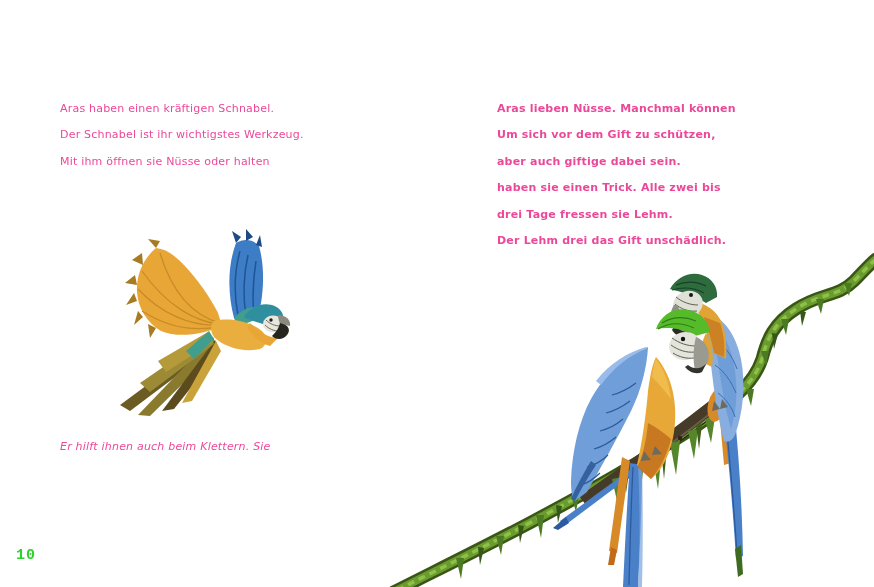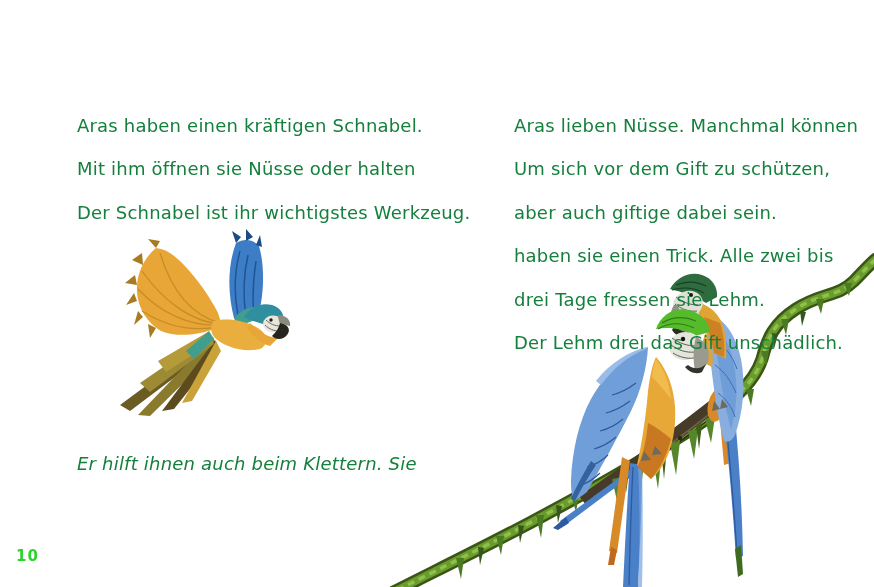--- a/index.html
+++ b/index.html
@@ -1,44 +1,45 @@
 <!DOCTYPE html>
 <html><head>
 <meta charset="utf-8">
 <style>
   html,body{margin:0;padding:0;}
   body{
     width:874px;height:587px;position:relative;background:#ffffff;overflow:hidden;
     font-family:"DejaVu Sans","Liberation Sans",sans-serif;
   }
   .textblock p{
-    margin:17px;font-size:18px;line-height:26.4px;color:#15803d;letter-spacing:0.2px;
+    margin:0;font-size:11px;line-height:26.4px;color:#ec4899;letter-spacing:0.2px;
     white-space:nowrap;
   }
   .textblock{position:absolute;z-index:2;}
   #left-par-1{left:60px;top:96px;}
   #left-par-2{left:60px;top:434px;font-style:italic;}
-  #right-par-1{left:497px;top:96px;}
+  #right-par-1{left:497px;top:96px;font-weight:bold;}
   .pagenum{
     position:absolute;z-index:3;color:#2bd42b;font-weight:700;font-size:15px;
     letter-spacing:1px;
+    font-family:Liberation Mono, monospace;
   }
   #pagenum-left{left:16px;top:547px;}
   #pagenum-right{left:884px;top:547px;}
   .illus{position:absolute;z-index:1;}
   #flying-macaw{left:110px;top:225px;width:200px;height:195px;}
   #perched-macaws{left:390px;top:253px;width:484px;height:334px;}
 </style>
 </head>
 <body>
 
 <div class="textblock" id="left-par-1">
   <p>Aras haben einen kräftigen Schnabel.</p>
+  <p>Der Schnabel ist ihr wichtigstes Werkzeug.</p>
   <p>Mit ihm öffnen sie Nüsse oder halten</p>
-  <p>Der Schnabel ist ihr wichtigstes Werkzeug.</p>
 </div>
 
 <svg class="illus" id="flying-macaw" viewBox="0 0 200 195" role="img" aria-label="Fliegender Gelbbrustara (flying blue-and-gold macaw)">
 
   <g>
     <path d="M102,112 L10,180 L20,186 L105,122 Z" fill="#6b5c24"></path>
     <path d="M103,112 L28,190 L40,191 L108,124 Z" fill="#8a7a2e"></path>
     <path d="M105,115 L52,186 L64,184 L110,126 Z" fill="#5c4c1d"></path>
     <path d="M100,110 L30,158 L40,167 L104,119 Z" fill="#9c8a34"></path>
     <path d="M98,107 L48,136 L56,147 L103,117 Z" fill="#b59a3a"></path>

